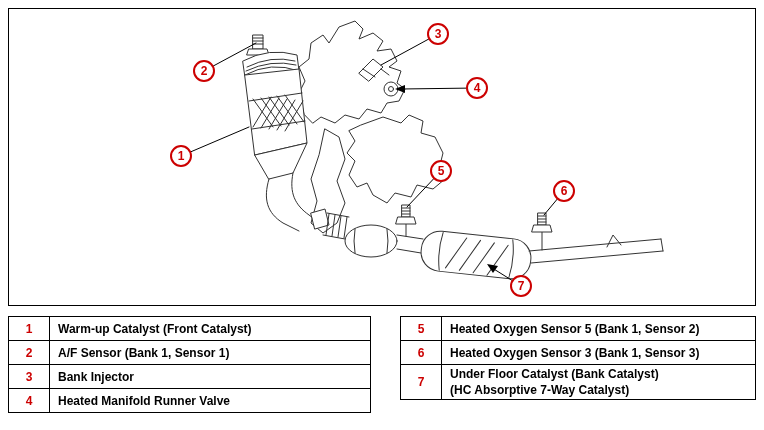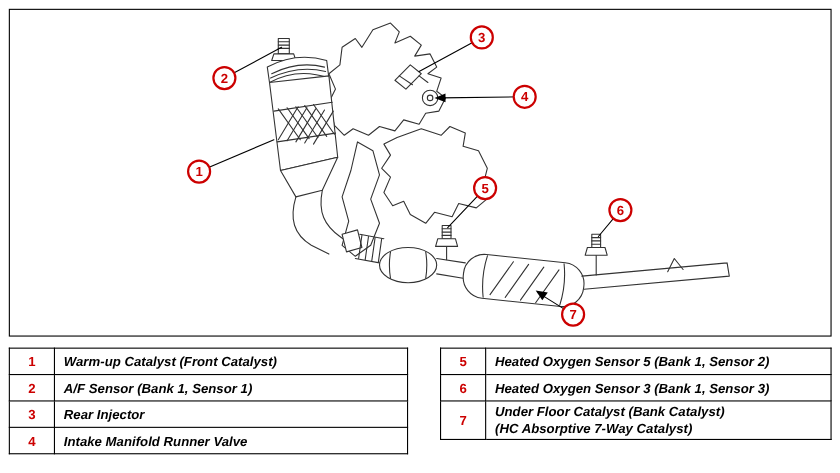--- a/index.html
+++ b/index.html
@@ -11,21 +11,21 @@
     border:2px solid var(--callout,#cc0000);border-radius:50%;background:#fff;
     color:var(--callout,#cc0000);font-weight:bold;font-size:12px;line-height:1;
     display:flex;align-items:center;justify-content:center;z-index:2;
   }
   .legend{position:absolute;border-collapse:collapse;table-layout:fixed;background:#fff;}
   .legend td{border:1px solid #000;font-size:12px;font-weight:bold;color:#000;vertical-align:middle;}
   .legend-left{left:8px;top:316px;width:363px;}
   .legend-right{left:400px;top:316px;width:356px;}
   .legend tr.single{height:24px;}
   td.num{width:38px;text-align:center;color:var(--callout,#cc0000);}
-  td.desc{padding:1px 8px;line-height:16px;font-style:italic;}
+  td.desc{padding:1px 8px;line-height:16px;}
 </style>
 </head>
 <body>
 
 <div class="page">
 
   <div class="diagram-box">
     <svg width="746" height="296" viewBox="0 0 746 296" fill="none" stroke="#333" stroke-width="1" stroke-linejoin="round" stroke-linecap="round">
 
       <g>
@@ -122,25 +122,25 @@
       <tr class="single">
         <td class="num">1</td>
         <td class="desc">Warm-up Catalyst (Front Catalyst)</td>
       </tr>
       <tr class="single">
         <td class="num">2</td>
         <td class="desc">A/F Sensor (Bank 1, Sensor 1)</td>
       </tr>
       <tr class="single">
         <td class="num">3</td>
-        <td class="desc">Rear Injector</td>
+        <td class="desc">Bank Injector</td>
       </tr>
       <tr class="single">
         <td class="num">4</td>
-        <td class="desc">Intake Manifold Runner Valve</td>
+        <td class="desc">Heated Manifold Runner Valve</td>
       </tr>
     </tbody>
   </table>
 
   <table class="legend legend-right">
     <tbody>
       <tr class="single">
         <td class="num">5</td>
         <td class="desc">Heated Oxygen Sensor 5 (Bank 1, Sensor 2)</td>
       </tr>

